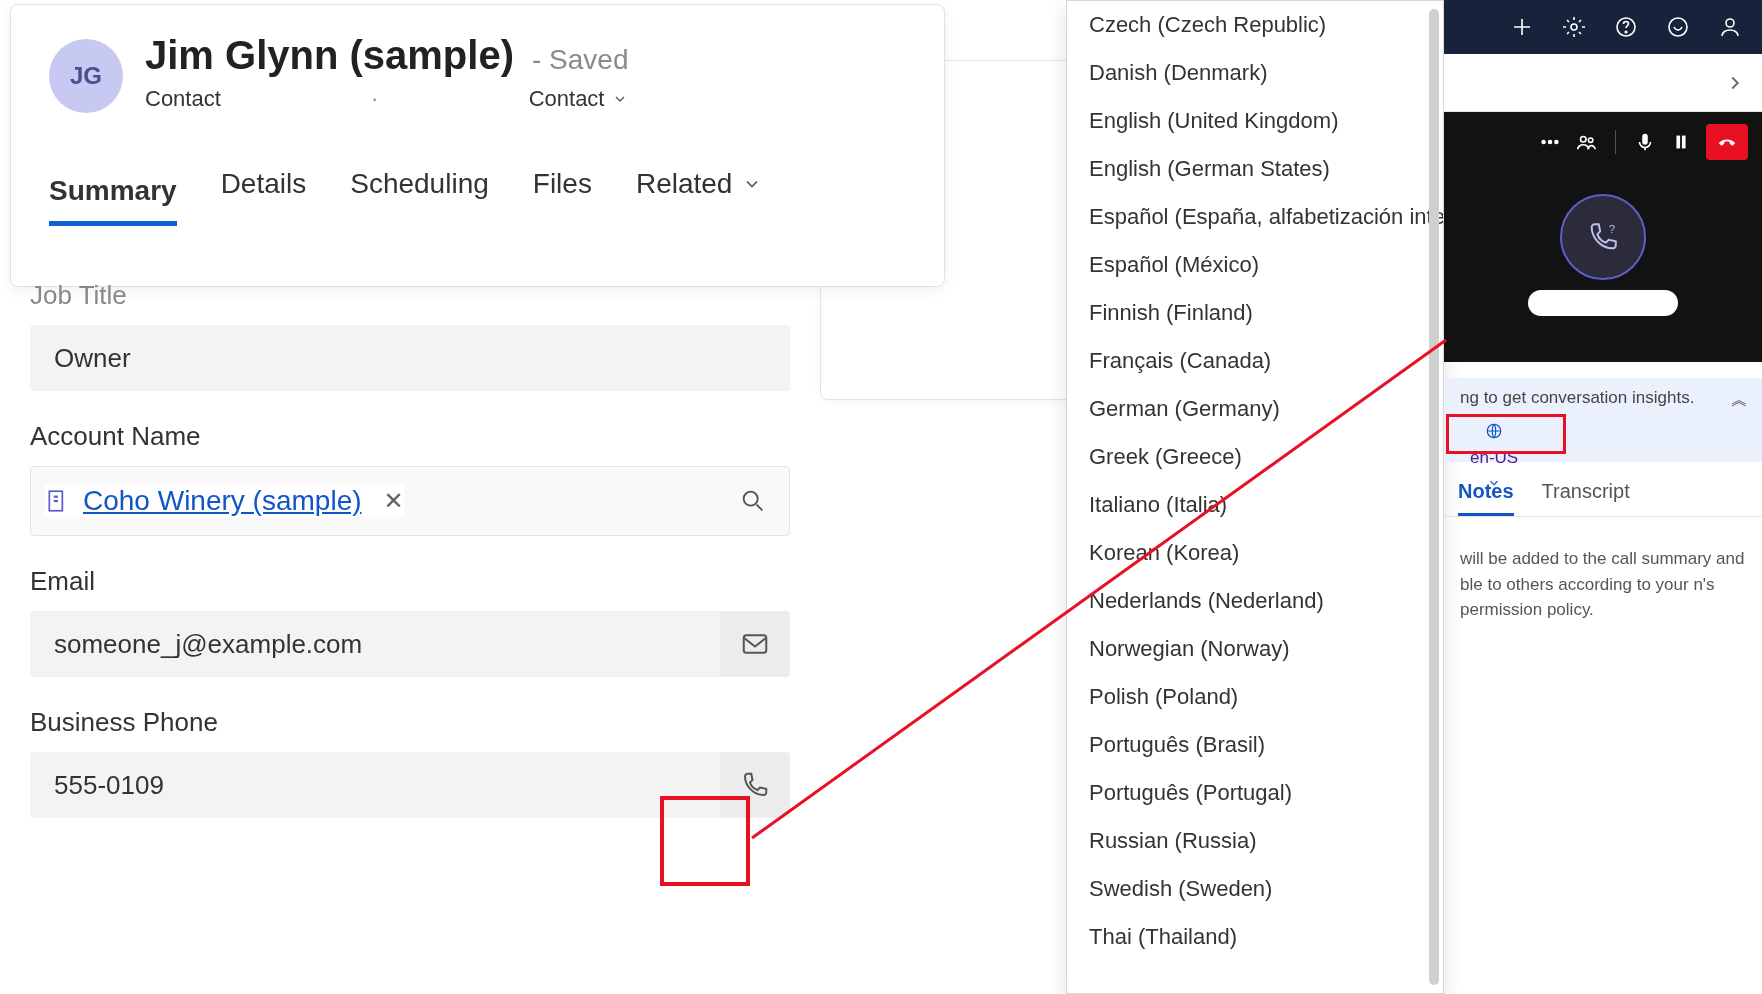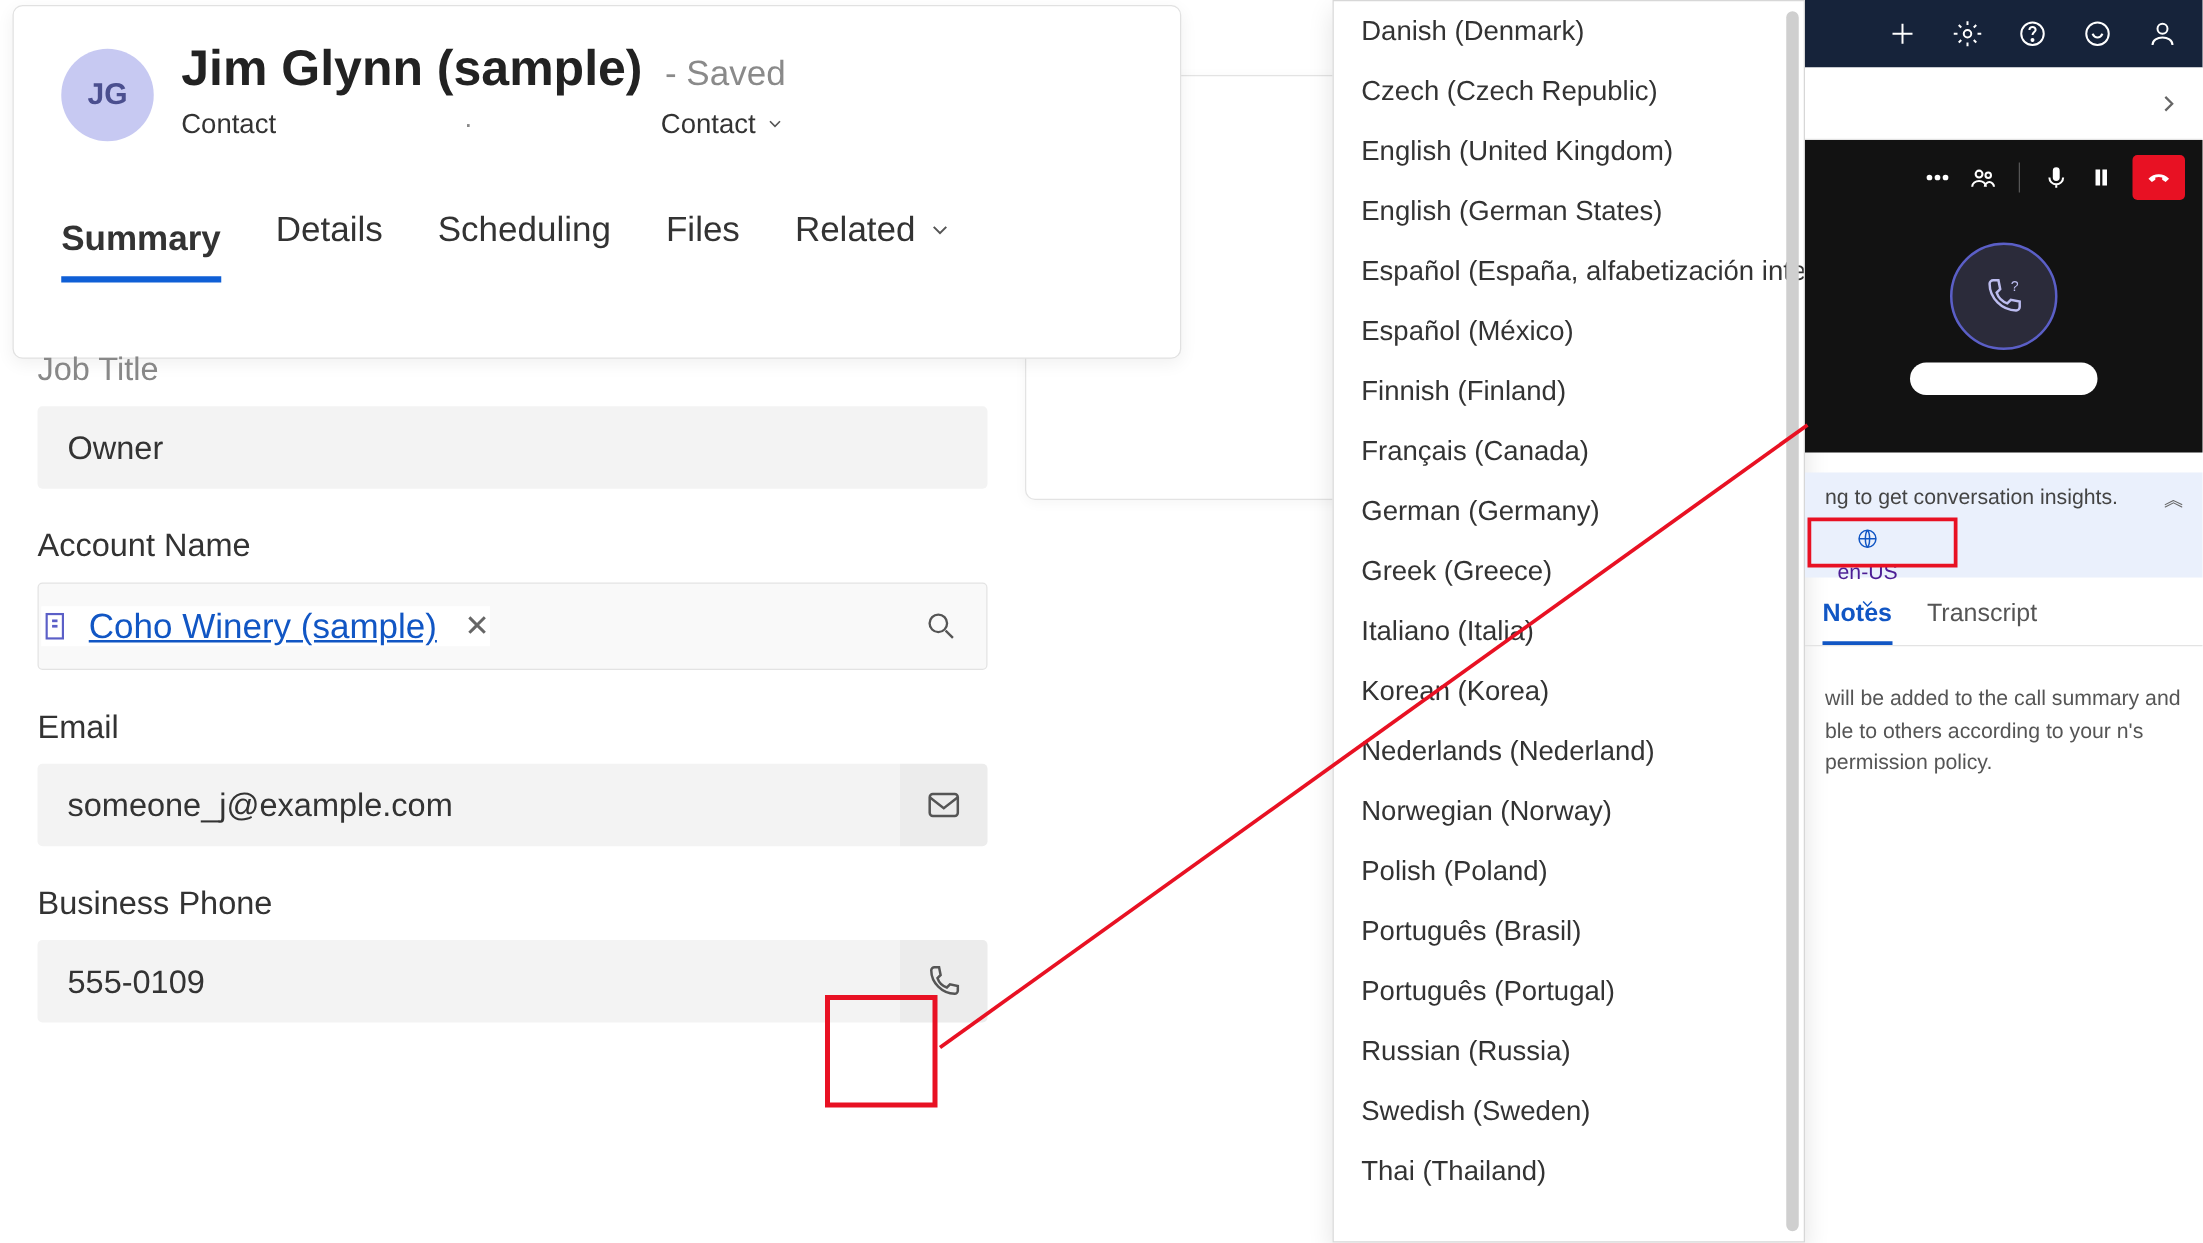--- a/index.html
+++ b/index.html
@@ -64,21 +64,21 @@
       font-size: 26px;
     }
     .field.plain { color: #333; }
 
     .lookup-field {
       height: 70px;
       background: #f9f9f9;
       border: 1px solid #e3e3e3;
       border-radius: 4px;
       display: flex; align-items: center;
-      padding: 0 14px 0 2px;
+      padding: 0 14px 0 14px;
       gap: 14px;
       position: relative;
     }
     .lookup-chip {
       display: flex; align-items: center; gap: 12px;
       background: #fff;
     }
     .ent-icon { width: 26px; height: 26px; color: #5b5fc7; }
     .lookup-link { color: #1156c4; text-decoration: underline; font-size: 28px; }
     .chip-x { font-size: 24px; color: #666; margin-left: 10px; cursor: pointer; }
@@ -319,22 +319,22 @@
           <path d="M6 3c-1 0-2 1-2 2 0 8 7 15 15 15 1 0 2-1 2-2v-3l-5-1-2 2c-3-1-5-3-6-6l2-2-1-5H6z"></path>
         </svg>
     </div>
   </div>
 </div>
 
 <div class="phone-highlight" style="left:660px; top:796px; width:90px; height:90px;"></div>
 
 <div class="lang-dropdown">
   <div id="lang-list">
+      <div class="lang-item">Czech (Czech Republic)</div>
       <div class="lang-item">Danish (Denmark)</div>
-      <div class="lang-item">Czech (Czech Republic)</div>
       <div class="lang-item">English (United Kingdom)</div>
       <div class="lang-item">English (German States)</div>
       <div class="lang-item">Español (España, alfabetización internacional)</div>
       <div class="lang-item">Español (México)</div>
       <div class="lang-item">Finnish (Finland)</div>
       <div class="lang-item">Français (Canada)</div>
       <div class="lang-item">German (Germany)</div>
       <div class="lang-item">Greek (Greece)</div>
       <div class="lang-item">Italiano (Italia)</div>
       <div class="lang-item">Korean (Korea)</div>

